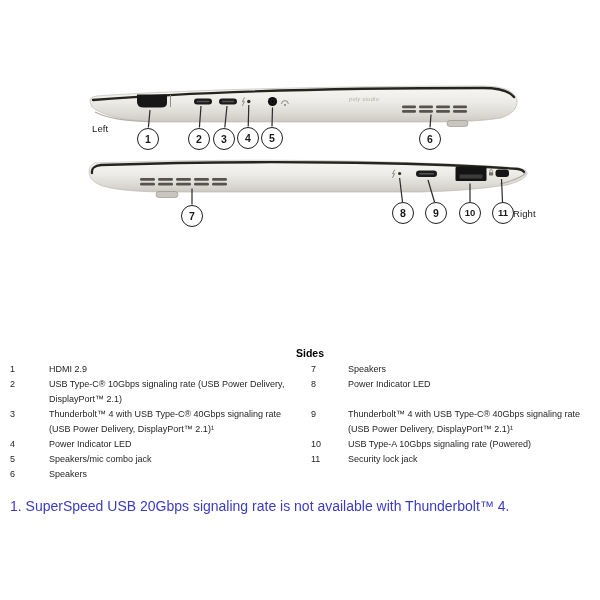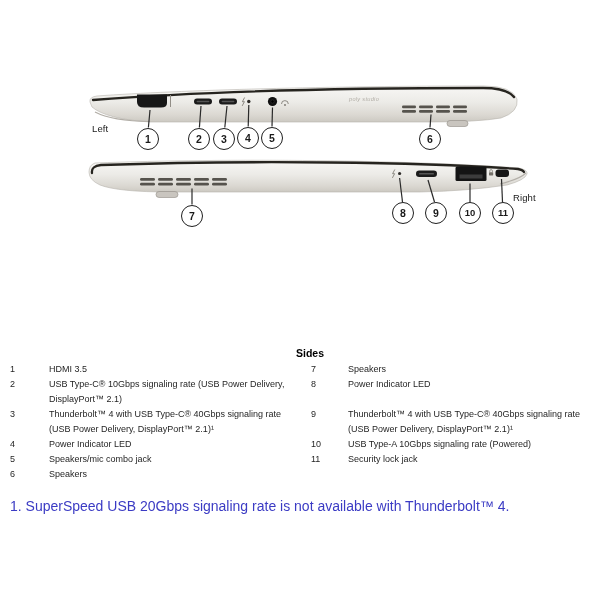--- a/index.html
+++ b/index.html
@@ -130,41 +130,41 @@
         <path d="M 192,188.5 L 192,204.5"></path>
         <path d="M 399.6,178 L 402.5,202"></path>
         <path d="M 428,180 L 434.5,202"></path>
         <path d="M 470,183.5 L 470,202"></path>
         <path d="M 501.5,179 L 502.5,202"></path>
       </g>
     </g>
   </svg>
 
   <div class="side-label" style="left:92px;top:123px;">Left</div>
-  <div class="side-label" style="left:513px;top:192px;text-align:center;">Right</div>
+  <div class="side-label" style="left:513px;top:208px;text-align:center;">Right</div>
 
   <div class="callout" style="left:137px;top:128px;">1</div>
   <div class="callout" style="left:188px;top:128px;">2</div>
   <div class="callout" style="left:213px;top:128px;">3</div>
   <div class="callout" style="left:237px;top:127px;">4</div>
   <div class="callout" style="left:261px;top:127px;">5</div>
   <div class="callout" style="left:419px;top:128px;">6</div>
 
   <div class="callout" style="left:181px;top:205px;">7</div>
   <div class="callout" style="left:392px;top:202px;">8</div>
   <div class="callout" style="left:425px;top:202px;">9</div>
   <div class="callout two-digit" style="left:459px;top:202px;">10</div>
   <div class="callout two-digit" style="left:492px;top:202px;">11</div>
 
   <div class="legend-heading">Sides</div>
 
   <div class="legend-grid">
 
     <div class="num">1</div>
-    <div class="desc">HDMI 3.5</div>
+    <div class="desc">HDMI 2.9</div>
     <div class="num">7</div>
     <div class="desc">Speakers</div>
 
     <div class="num">2</div>
     <div class="desc">USB Type-C® 10Gbps signaling rate (USB Power Delivery, DisplayPort™ 2.1)</div>
     <div class="num">8</div>
     <div class="desc">Power Indicator LED</div>
 
     <div class="num">3</div>
     <div class="desc">Thunderbolt™ 4 with USB Type-C® 40Gbps signaling rate (USB Power Delivery, DisplayPort™ 2.1)¹</div>

